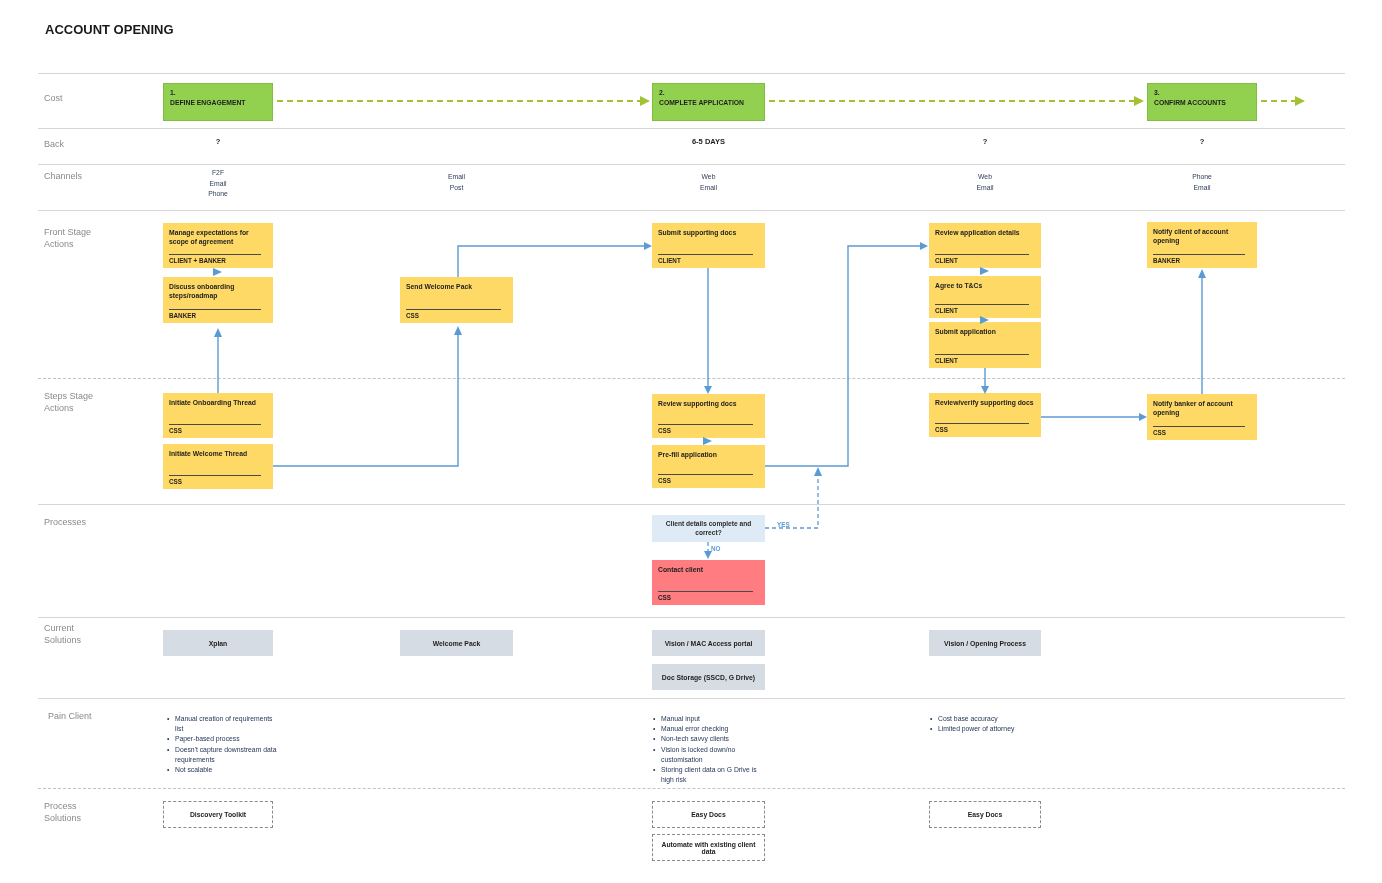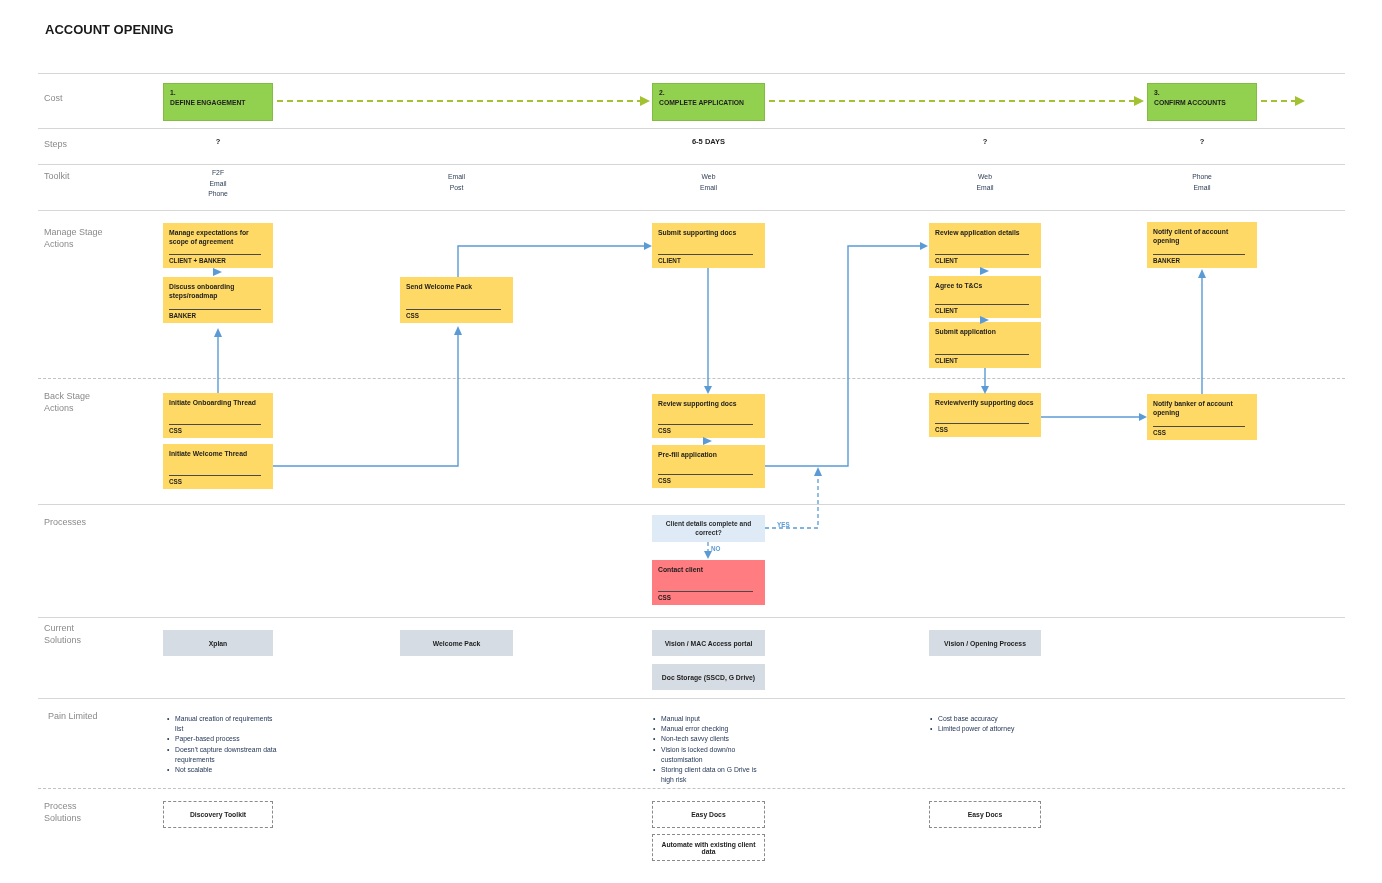--- a/index.html
+++ b/index.html
@@ -45,30 +45,30 @@
   <div class="hline" style="top:128px"></div>
   <div class="hline" style="top:164px"></div>
   <div class="hline" style="top:210px"></div>
   <div class="hline dash" style="top:378px"></div>
   <div class="hline" style="top:504px"></div>
   <div class="hline" style="top:617px"></div>
   <div class="hline" style="top:698px"></div>
   <div class="hline dash" style="top:788px"></div>
 
   <div class="rlabel" style="top:92px">Cost</div>
-  <div class="rlabel" style="top:138px">Steps</div>
-  <div class="rlabel" style="top:170px">Toolkit</div>
-  <div class="rlabel" style="top:226px">Manage Stage
+  <div class="rlabel" style="top:138px">Back</div>
+  <div class="rlabel" style="top:170px">Channels</div>
+  <div class="rlabel" style="top:226px">Front Stage
 Actions</div>
-  <div class="rlabel" style="top:390px">Back Stage
+  <div class="rlabel" style="top:390px">Steps Stage
 Actions</div>
   <div class="rlabel" style="top:516px">Processes</div>
   <div class="rlabel" style="top:622px">Current
 Solutions</div>
-  <div class="rlabel" style="top:710px;left:48px">Pain Limited</div>
+  <div class="rlabel" style="top:710px;left:48px">Pain Client</div>
   <div class="rlabel" style="top:800px">Process
 Solutions</div>
 
   <div class="step-box" style="left:163px;top:83px;width:110px;height:38px">
     <div>1.</div>
     <div>DEFINE ENGAGEMENT</div>
   </div>
   <div class="step-box" style="left:652px;top:83px;width:113px;height:38px">
     <div>2.</div>
     <div>COMPLETE APPLICATION</div>

